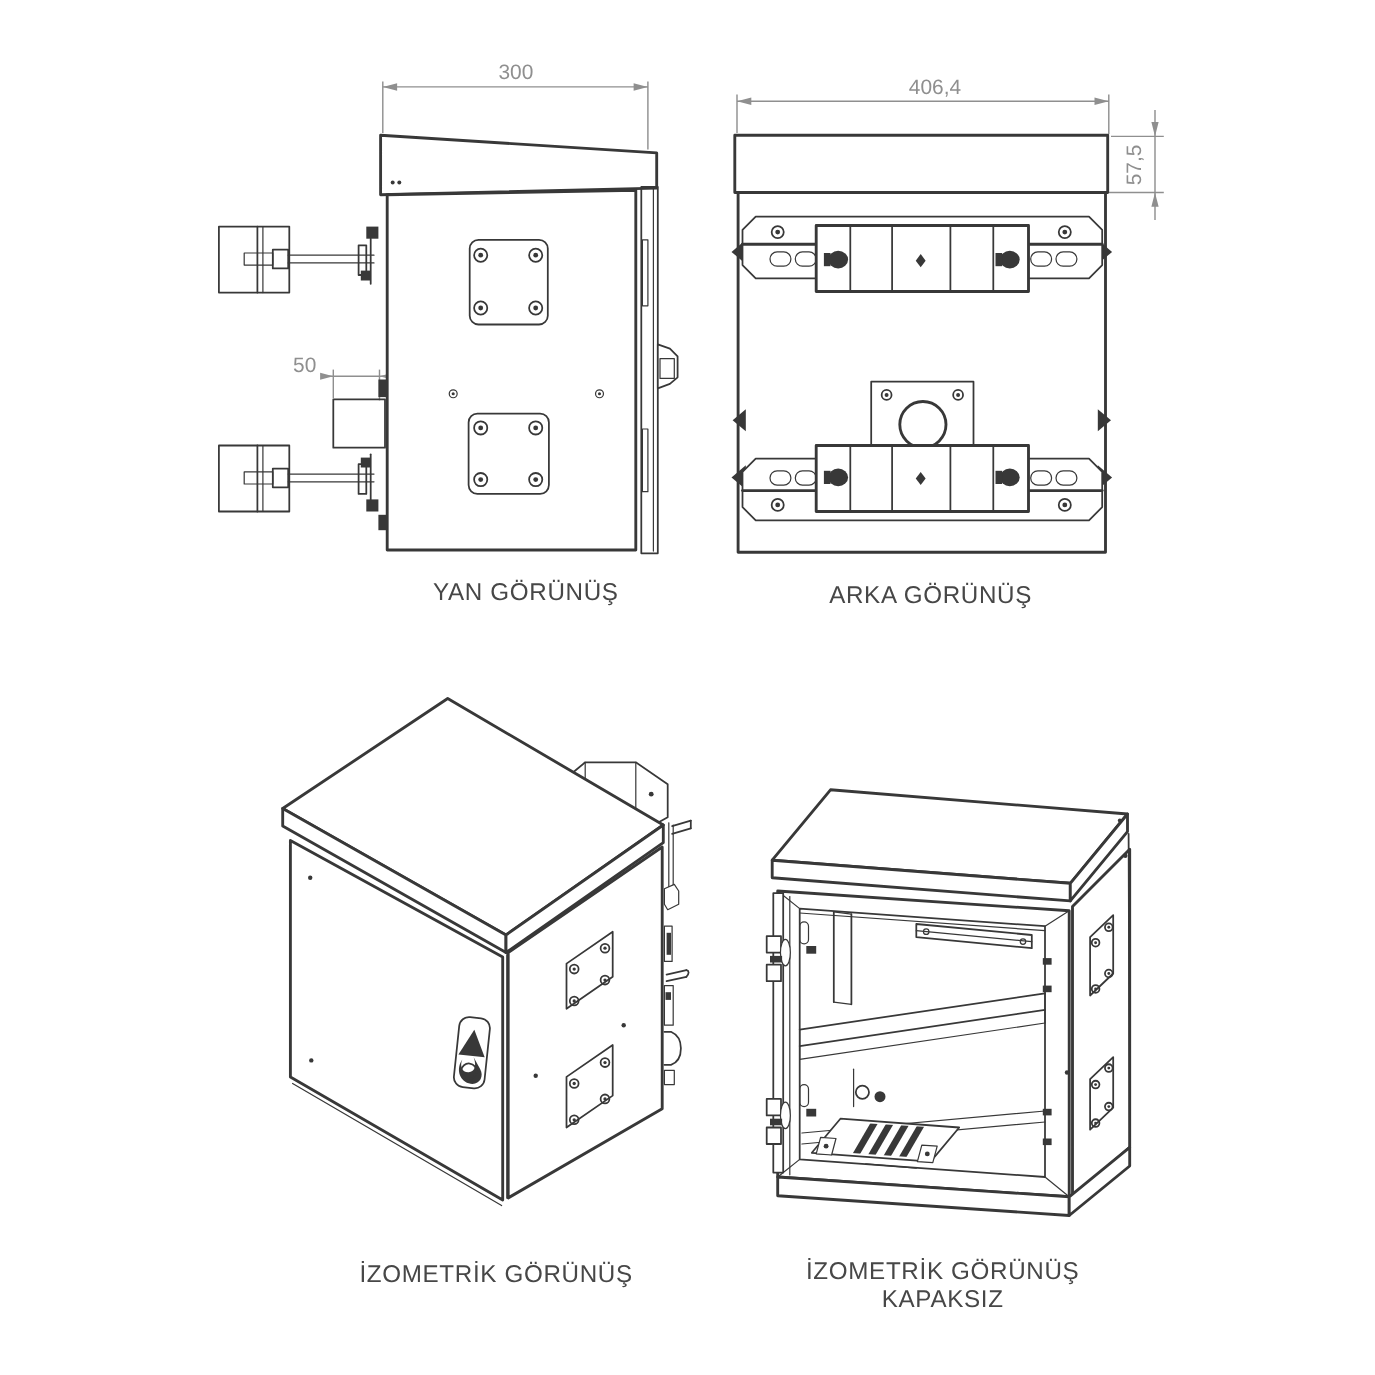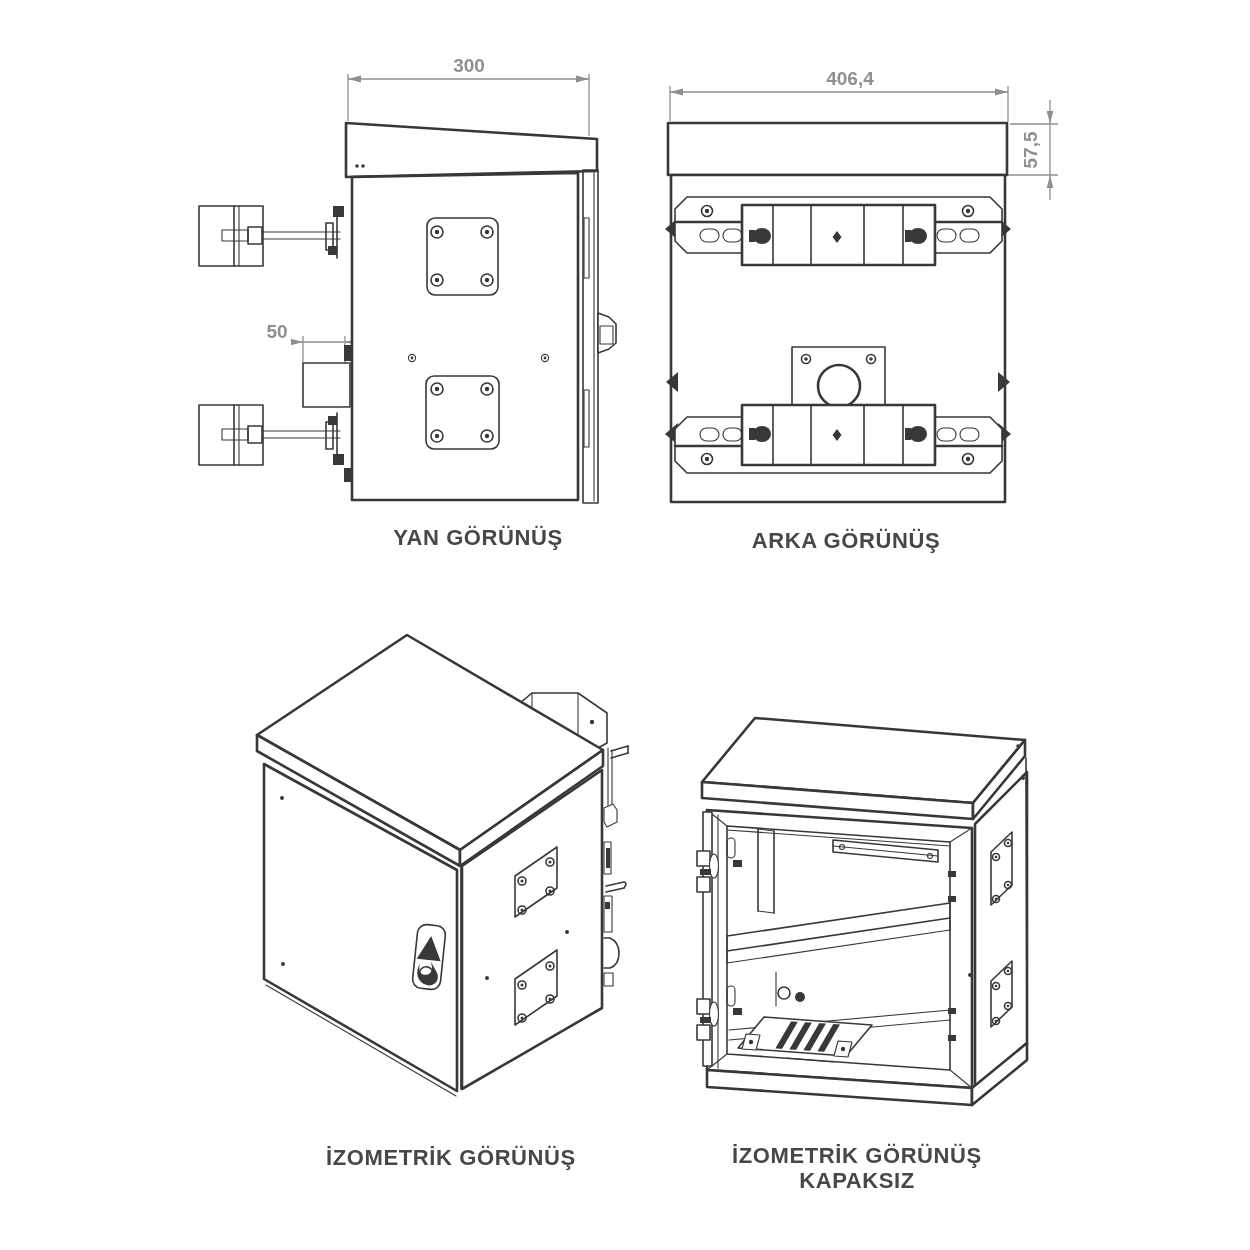--- a/index.html
+++ b/index.html
@@ -1,19 +1,19 @@
 <!DOCTYPE html>
 <html style="--line: #383838; --dim: #8f8f8f; --label: #474747; --bg: #ffffff;"><head>
 <meta charset="utf-8">
 <style>
   :root{
     --line:#383838; --dim:#8f8f8f; --label:#474747; --bg:#ffffff;
   }
   html,body{margin:0;padding:0;background:#fff;}
-  .sheet{position:relative;width:1250px;height:1250px;background:var(--bg);overflow:hidden;font-weight:bold;}
+  .sheet{position:relative;width:1250px;height:1250px;background:var(--bg);overflow:hidden;}
   svg{display:block;}
   svg text{font-family:"Liberation Sans","DejaVu Sans",sans-serif;text-anchor:middle;}
   .ln{stroke:var(--line);fill:none;stroke-width:1.6;stroke-linejoin:round;stroke-linecap:round;}
   .ln2{stroke:var(--line);fill:none;stroke-width:2.6;stroke-linejoin:round;stroke-linecap:round;}
   .lnt{stroke:var(--line);fill:none;stroke-width:1.1;stroke-linejoin:round;stroke-linecap:round;}
   .wh{fill:#ffffff;}
   .dk{fill:var(--line);stroke:none;}
   .dim-ln{stroke:var(--dim);fill:none;stroke-width:1.3;}
   .dim-ar{fill:var(--dim);stroke:none;}
   .dim-tx{fill:var(--dim);font-size:19px;}

